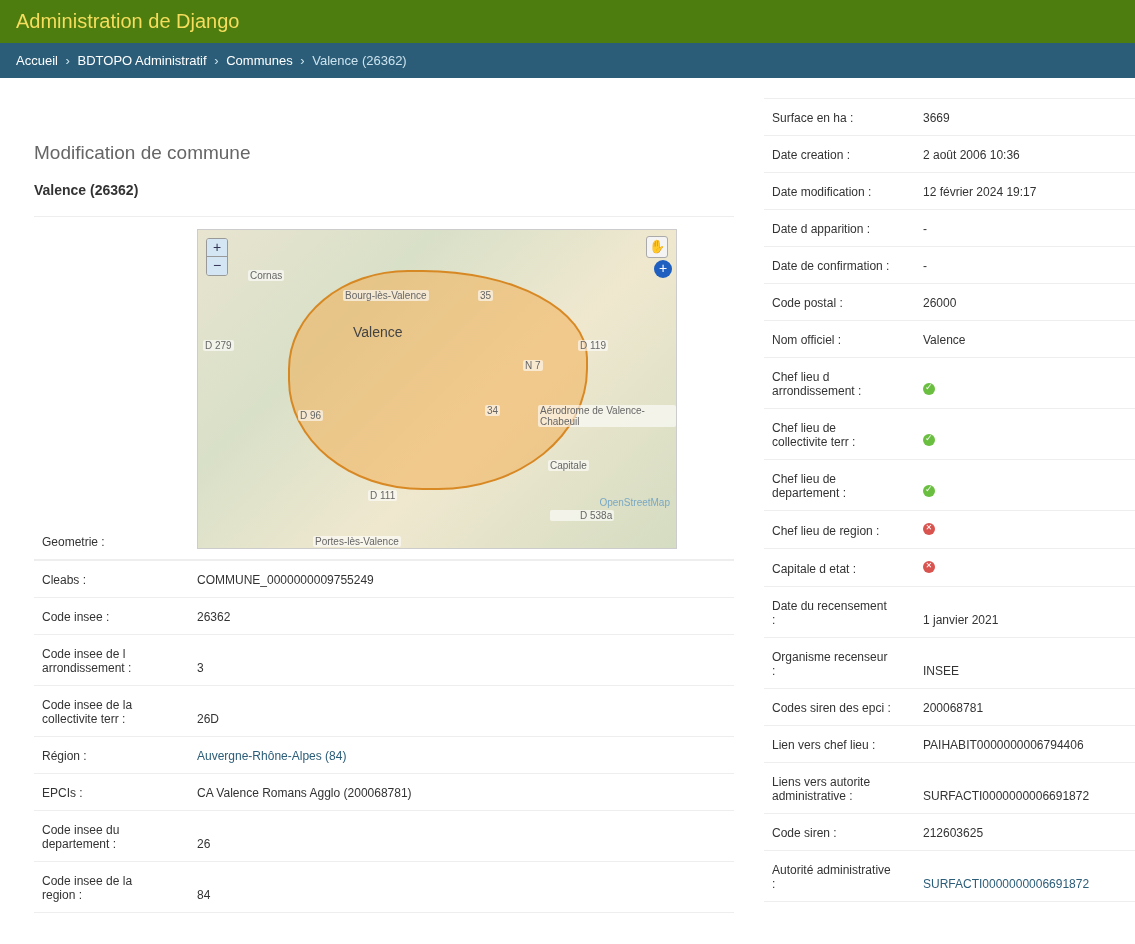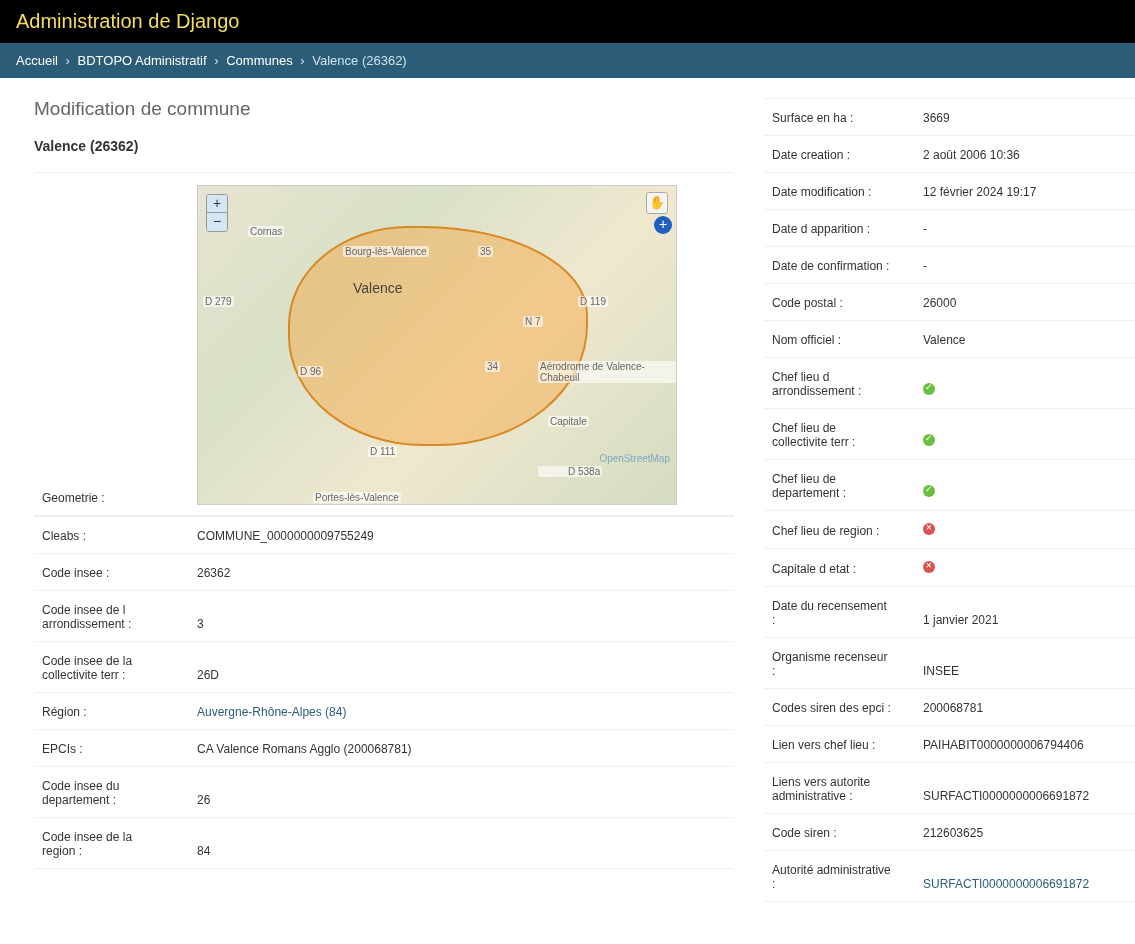--- a/index.html
+++ b/index.html
@@ -4,21 +4,21 @@
 <style>
 * { box-sizing: border-box; margin: 0; padding: 0; }
 body {
   font-family: "Helvetica Neue", Helvetica, Arial, sans-serif;
   font-size: 13px;
   color: #333;
   background: #fff;
   width: 1135px;
 }
 #header {
-  background: #000000;
+  background: #4d7c0f;
   color: #f5dd5d;
   padding: 10px 16px;
   height: 43px;
   display: flex;
   align-items: center;
 }
 #header h1 {
   font-size: 20px;
   font-weight: 400;
   color: #f5dd5d;
@@ -31,21 +31,21 @@
 }
 #breadcrumbs a { color: #fff; text-decoration: none; }
 #breadcrumbs .sep { margin: 0 4px; color: #cce3ef; }
 #breadcrumbs .current { color: #cce3ef; }
 
 #content {
   display: flex;
   padding: 20px 0 20px 34px;
   gap: 30px;
 }
-.col-left { width: 700px; }
+.col-left { width: 700px; margin-top: 44px; }
 .col-right { flex: 1; }
 
 h1.page-title {
   font-size: 19px;
   font-weight: 400;
   color: #666;
   margin-bottom: 18px;
 }
 h2.object-title {
   font-size: 14px;
@@ -203,21 +203,21 @@
               <div>+</div>
               <div>−</div>
             </div>
             <div class="hand-ctrl">✋</div>
             <div class="add-ctrl">+</div>
             <div id="map-roads">
                 <span class="road" style="left: 5px; top: 110px;">D 279</span>
                 <span class="road" style="left: 100px; top: 180px;">D 96</span>
                 <span class="road" style="left: 170px; top: 260px;">D 111</span>
                 <span class="road" style="left: 380px; top: 110px;">D 119</span>
-                <span class="road" style="left: 340px; top: 280px; padding-left: 30px;">D 538a</span>
+                <span class="road" style="left: 352px; top: 280px; padding-left: 30px;">D 538a</span>
                 <span class="road" style="left: 325px; top: 130px;">N 7</span>
                 <span class="road" style="left: 280px; top: 60px;">35</span>
                 <span class="road" style="left: 287px; top: 175px;">34</span>
                 <span class="road" style="left: 50px; top: 40px;">Cornas</span>
                 <span class="road" style="left: 340px; top: 175px;">Aérodrome de Valence-Chabeuil</span>
                 <span class="road" style="left: 145px; top: 60px;">Bourg-lès-Valence</span>
                 <span class="road" style="left: 350px; top: 230px;">Capitale</span>
                 <span class="road" style="left: 115px; top: 306px;">Portes-lès-Valence</span>
               </div>
             <div class="attribution">OpenStreetMap</div>

